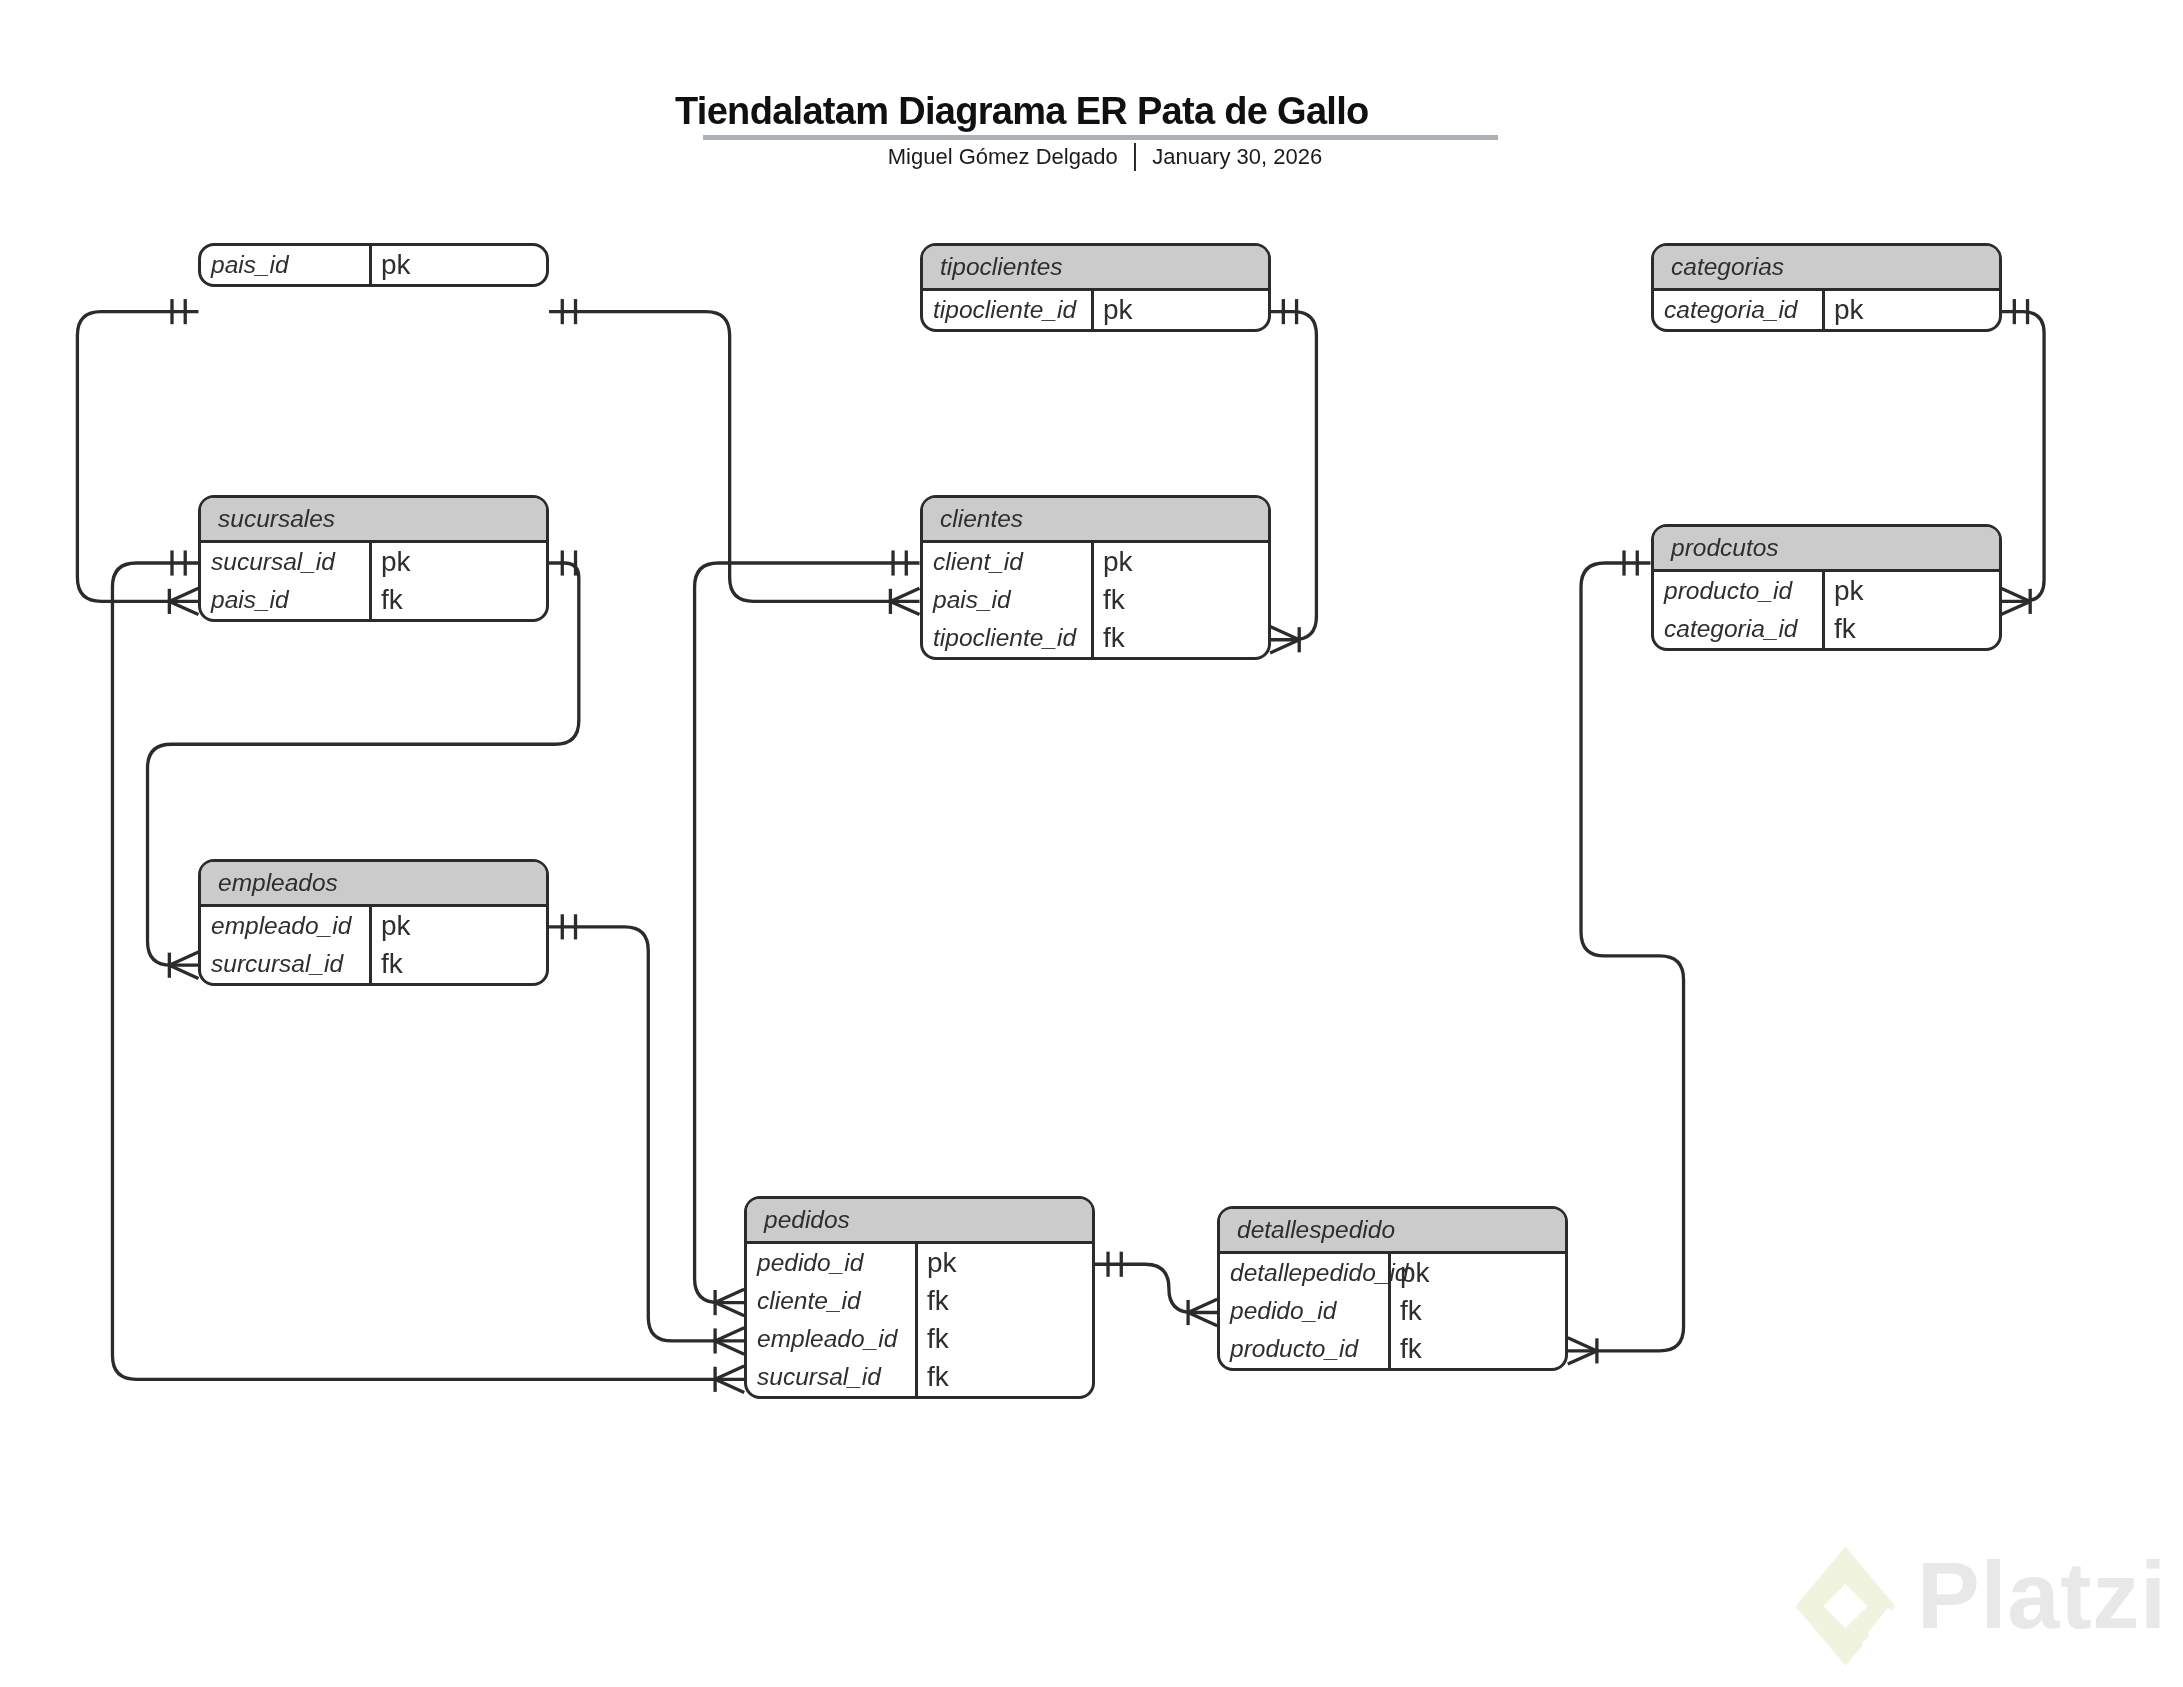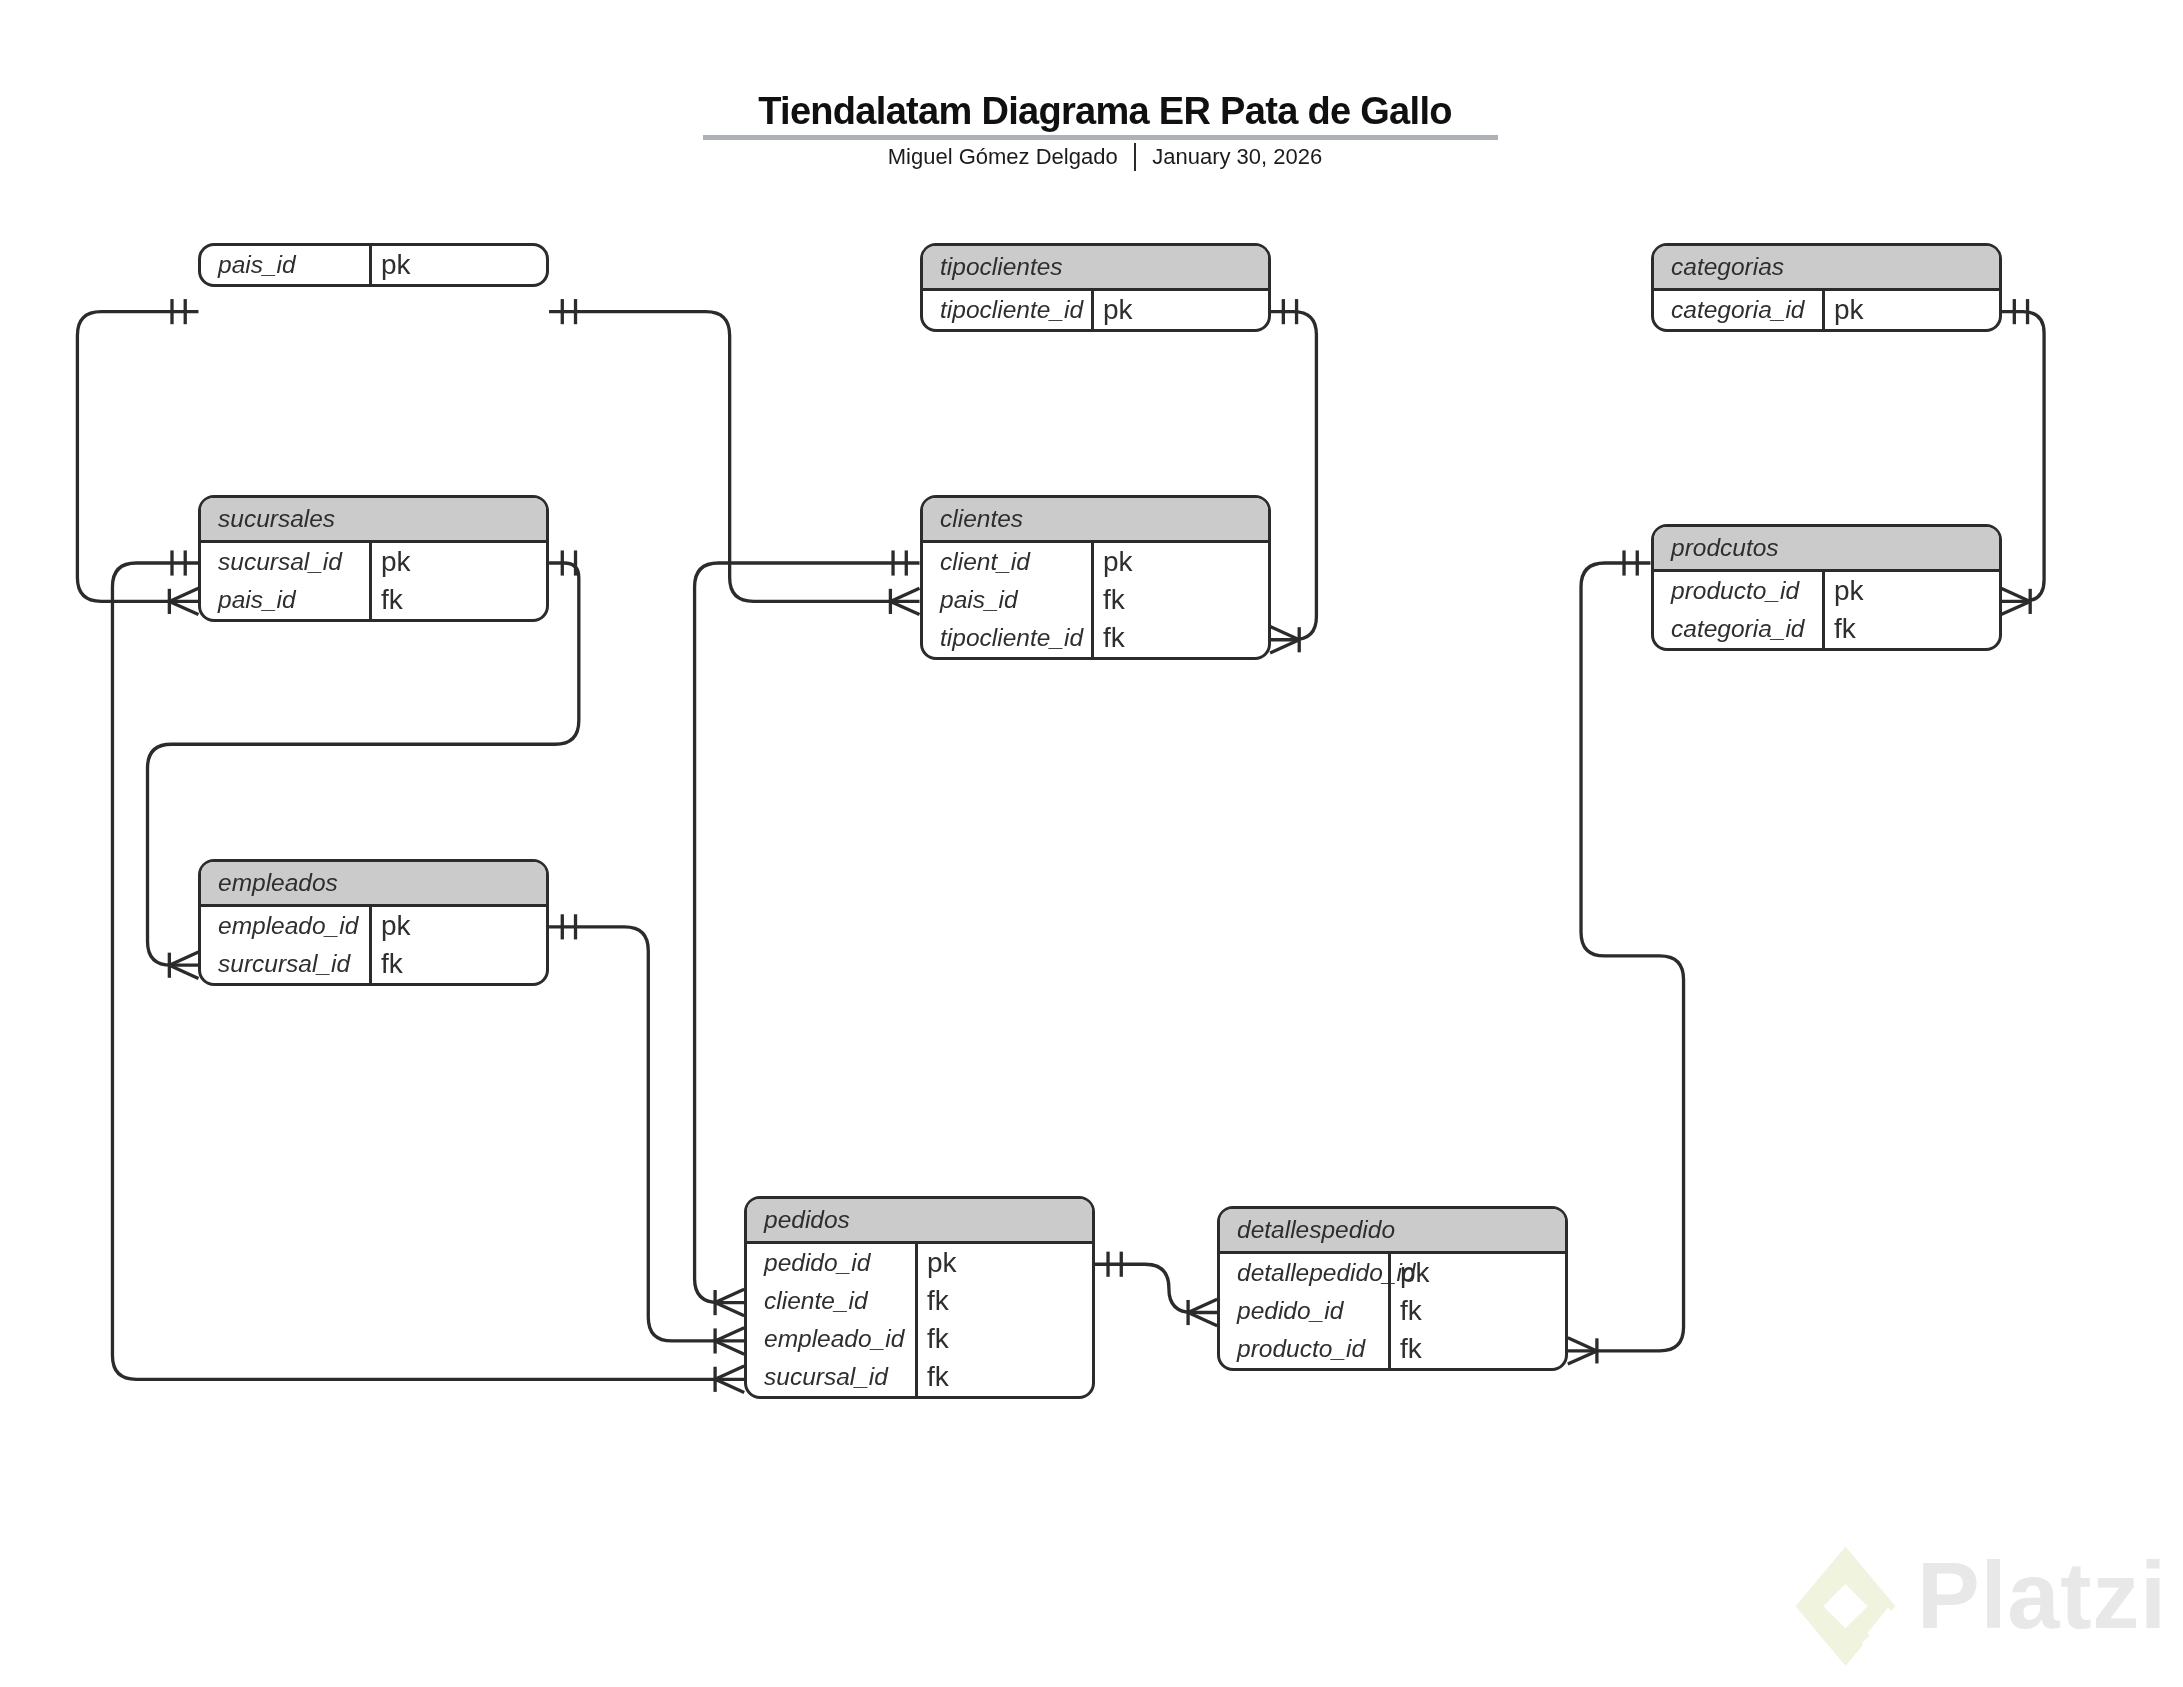--- a/index.html
+++ b/index.html
@@ -1,35 +1,35 @@
 <!DOCTYPE html>
 <html style="--line: #2b2b2b; --hdfill: #cbcbcb; --txt: #2e2e2e; --wmtxt: #e8e8e8;font-size:10.6px"><head>
 <meta charset="utf-8">
 <style>
   html,body{margin:0;padding:0;background:#ffffff;}
   .canvas{position:relative;width:2183px;height:1687px;background:#fff;overflow:hidden;
           font-family:"Liberation Sans",sans-serif;}
   
-  .title-wrap{position:absolute;left:675px;top:91px;width:860px;text-align:center;}
+  .title-wrap{position:absolute;left:675px;top:91px;width:860px;}
   .page-title{font-size:38px;font-weight:bold;color:#101010;letter-spacing:-0.7px;line-height:40px;margin:0;}
   .title-rule{position:absolute;left:703px;top:135px;width:795px;height:4.6px;background:#abb1b6;}
   .subtitle{position:absolute;left:675px;top:142px;width:860px;display:flex;justify-content:center;
             align-items:center;gap:16px;height:29px;}
   .subtitle span{font-size:22px;color:#1b1b1b;}
   .subtitle .sep{width:2.6px;height:28px;background:#2b2b2b;}
   
   .ertable{position:absolute;width:351px;border:3.3px solid var(--line);border-radius:16px;
            background:#fff;box-sizing:border-box;}
   .ertable .hd{height:42px;background:var(--hdfill);border-bottom:3.3px solid var(--line);
                border-radius:12px 12px 0 0;display:flex;align-items:center;}
   .ertable .hd span{font-style:italic;font-size:24.5px;color:var(--txt);padding-left:17px;white-space:nowrap;}
   .ertable .bd{position:relative;}
   .ertable .divider{position:absolute;left:168px;top:0;bottom:0;width:2.6px;background:var(--line);}
   .erow{height:38px;display:flex;align-items:center;}
-  .erow .fname{font-style:italic;font-size:24.5px;color:var(--txt);padding-left:17px;white-space:nowrap;}
+  .erow .fname{font-style:italic;font-size:24.5px;color:var(--txt);padding-left:10px;white-space:nowrap;}
   .erow .fkey{position:absolute;left:180px;font-size:28px;color:var(--txt);}
   .erow{position:relative;}
   
   svg.wires{position:absolute;left:0;top:0;}
   .wm-logo{position:absolute;left:1790px;top:1542px;}
   .wm-text{position:absolute;left:1917px;top:1542px;font-size:94px;font-weight:bold;
            color:var(--wmtxt);letter-spacing:0.7px;}
 </style>
 </head>
 <body>

